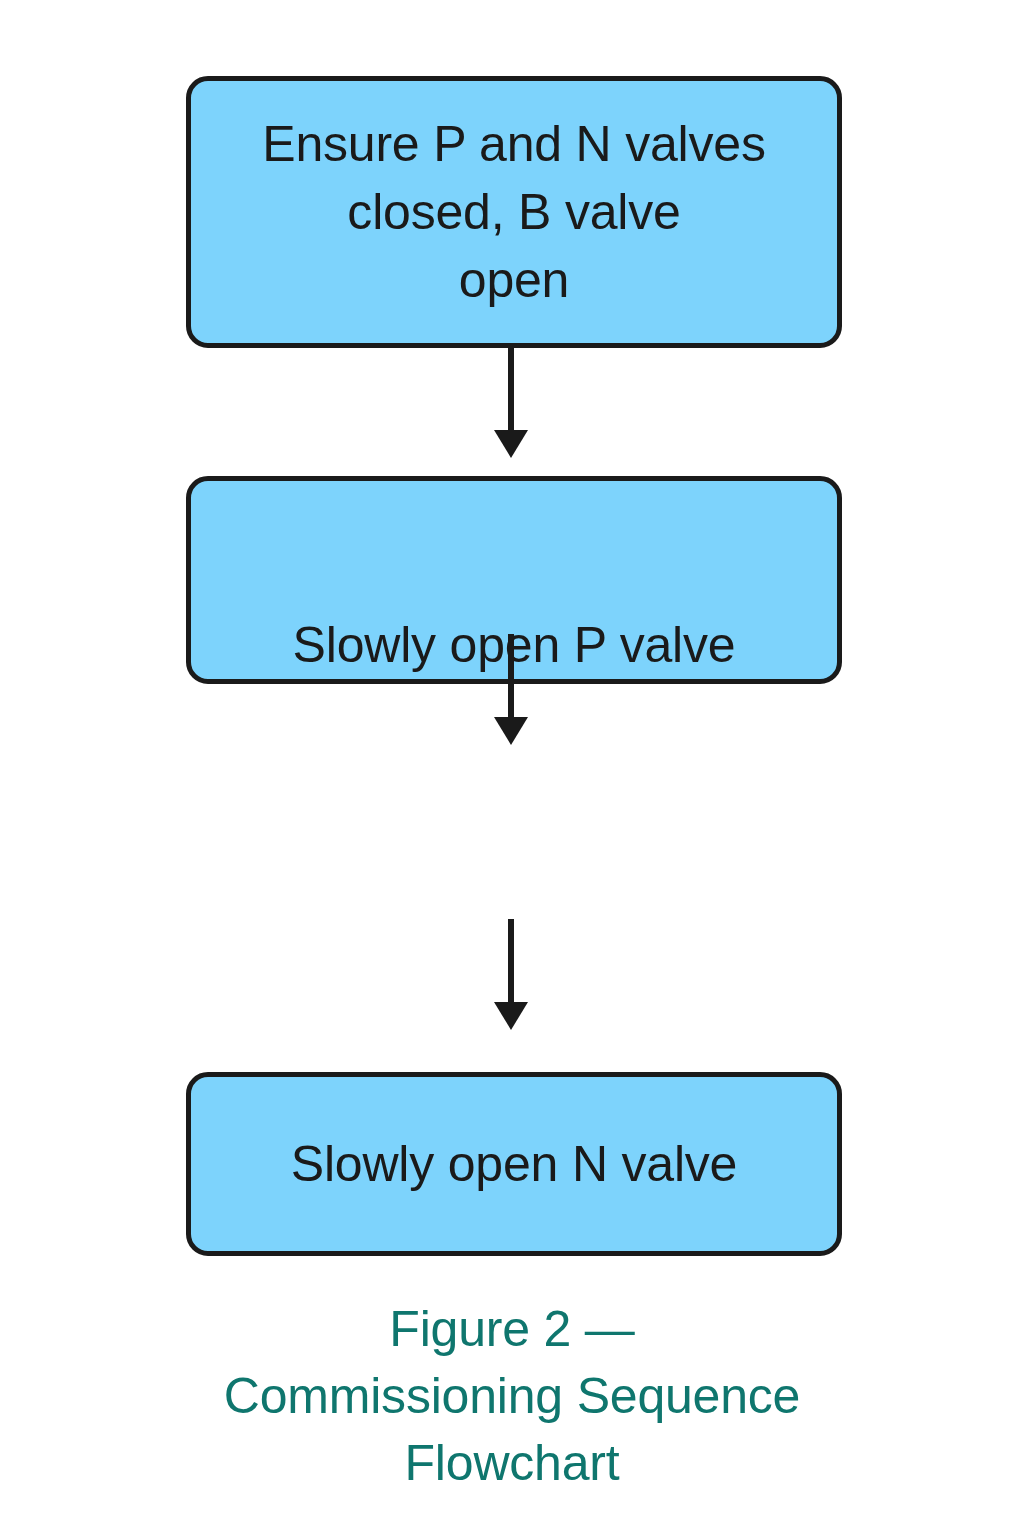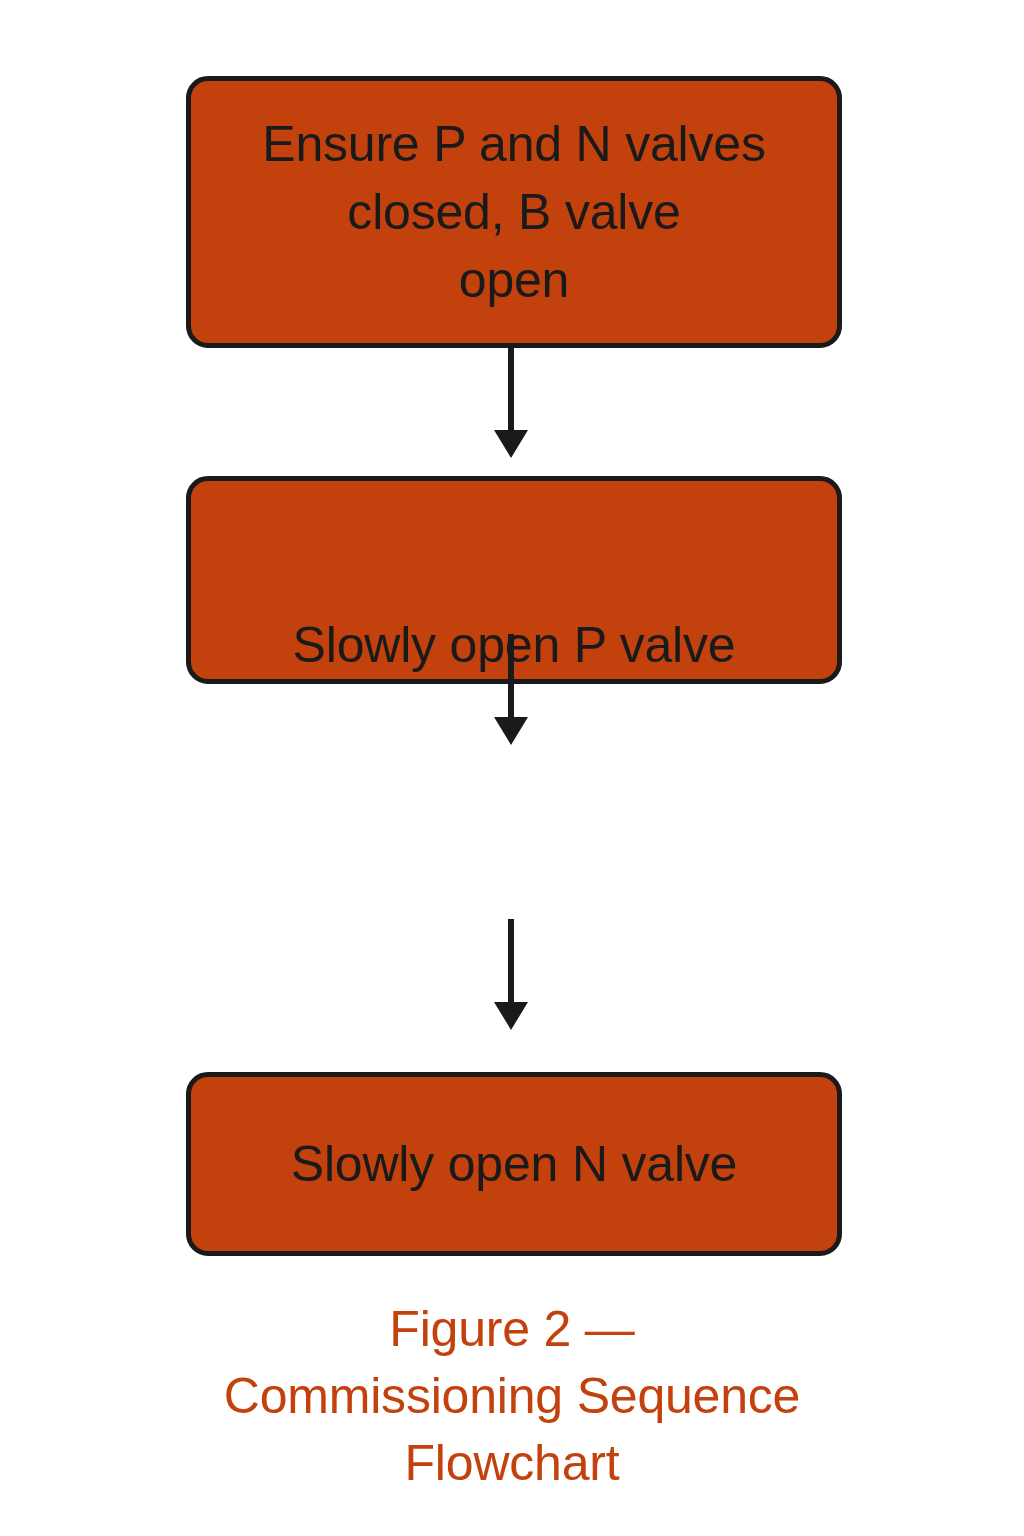--- a/index.html
+++ b/index.html
@@ -22,21 +22,21 @@
     background: #ffffff;
   }
 
   .flow-node {
     position: absolute;
     left: 186px;
     width: 656px;
     box-sizing: border-box;
     border: 5px solid #1a1a1a;
     border-radius: 22px;
-    background: #c2410c;
+    background: #7dd3fc;
     display: flex;
     align-items: center;
     justify-content: center;
     text-align: center;
   }
 
   .flow-node .node-label {
     font-size: 50px;
     line-height: 1.36;
     letter-spacing: -0.2px;
@@ -62,21 +62,21 @@
 
   #figure-caption {
     position: absolute;
     left: 0;
     top: 1296px;
     width: 1024px;
     text-align: center;
     font-size: 50px;
     line-height: 1.34;
     letter-spacing: -0.2px;
-    color: #c2410c;
+    color: #0f766e;
     white-space: pre-line;
   }
 </style>
 </head>
 <body>
 
 <div id="figure-root">
 
   <div class="flow-node" id="node-1">
     <span class="node-label">Ensure P and N valves

